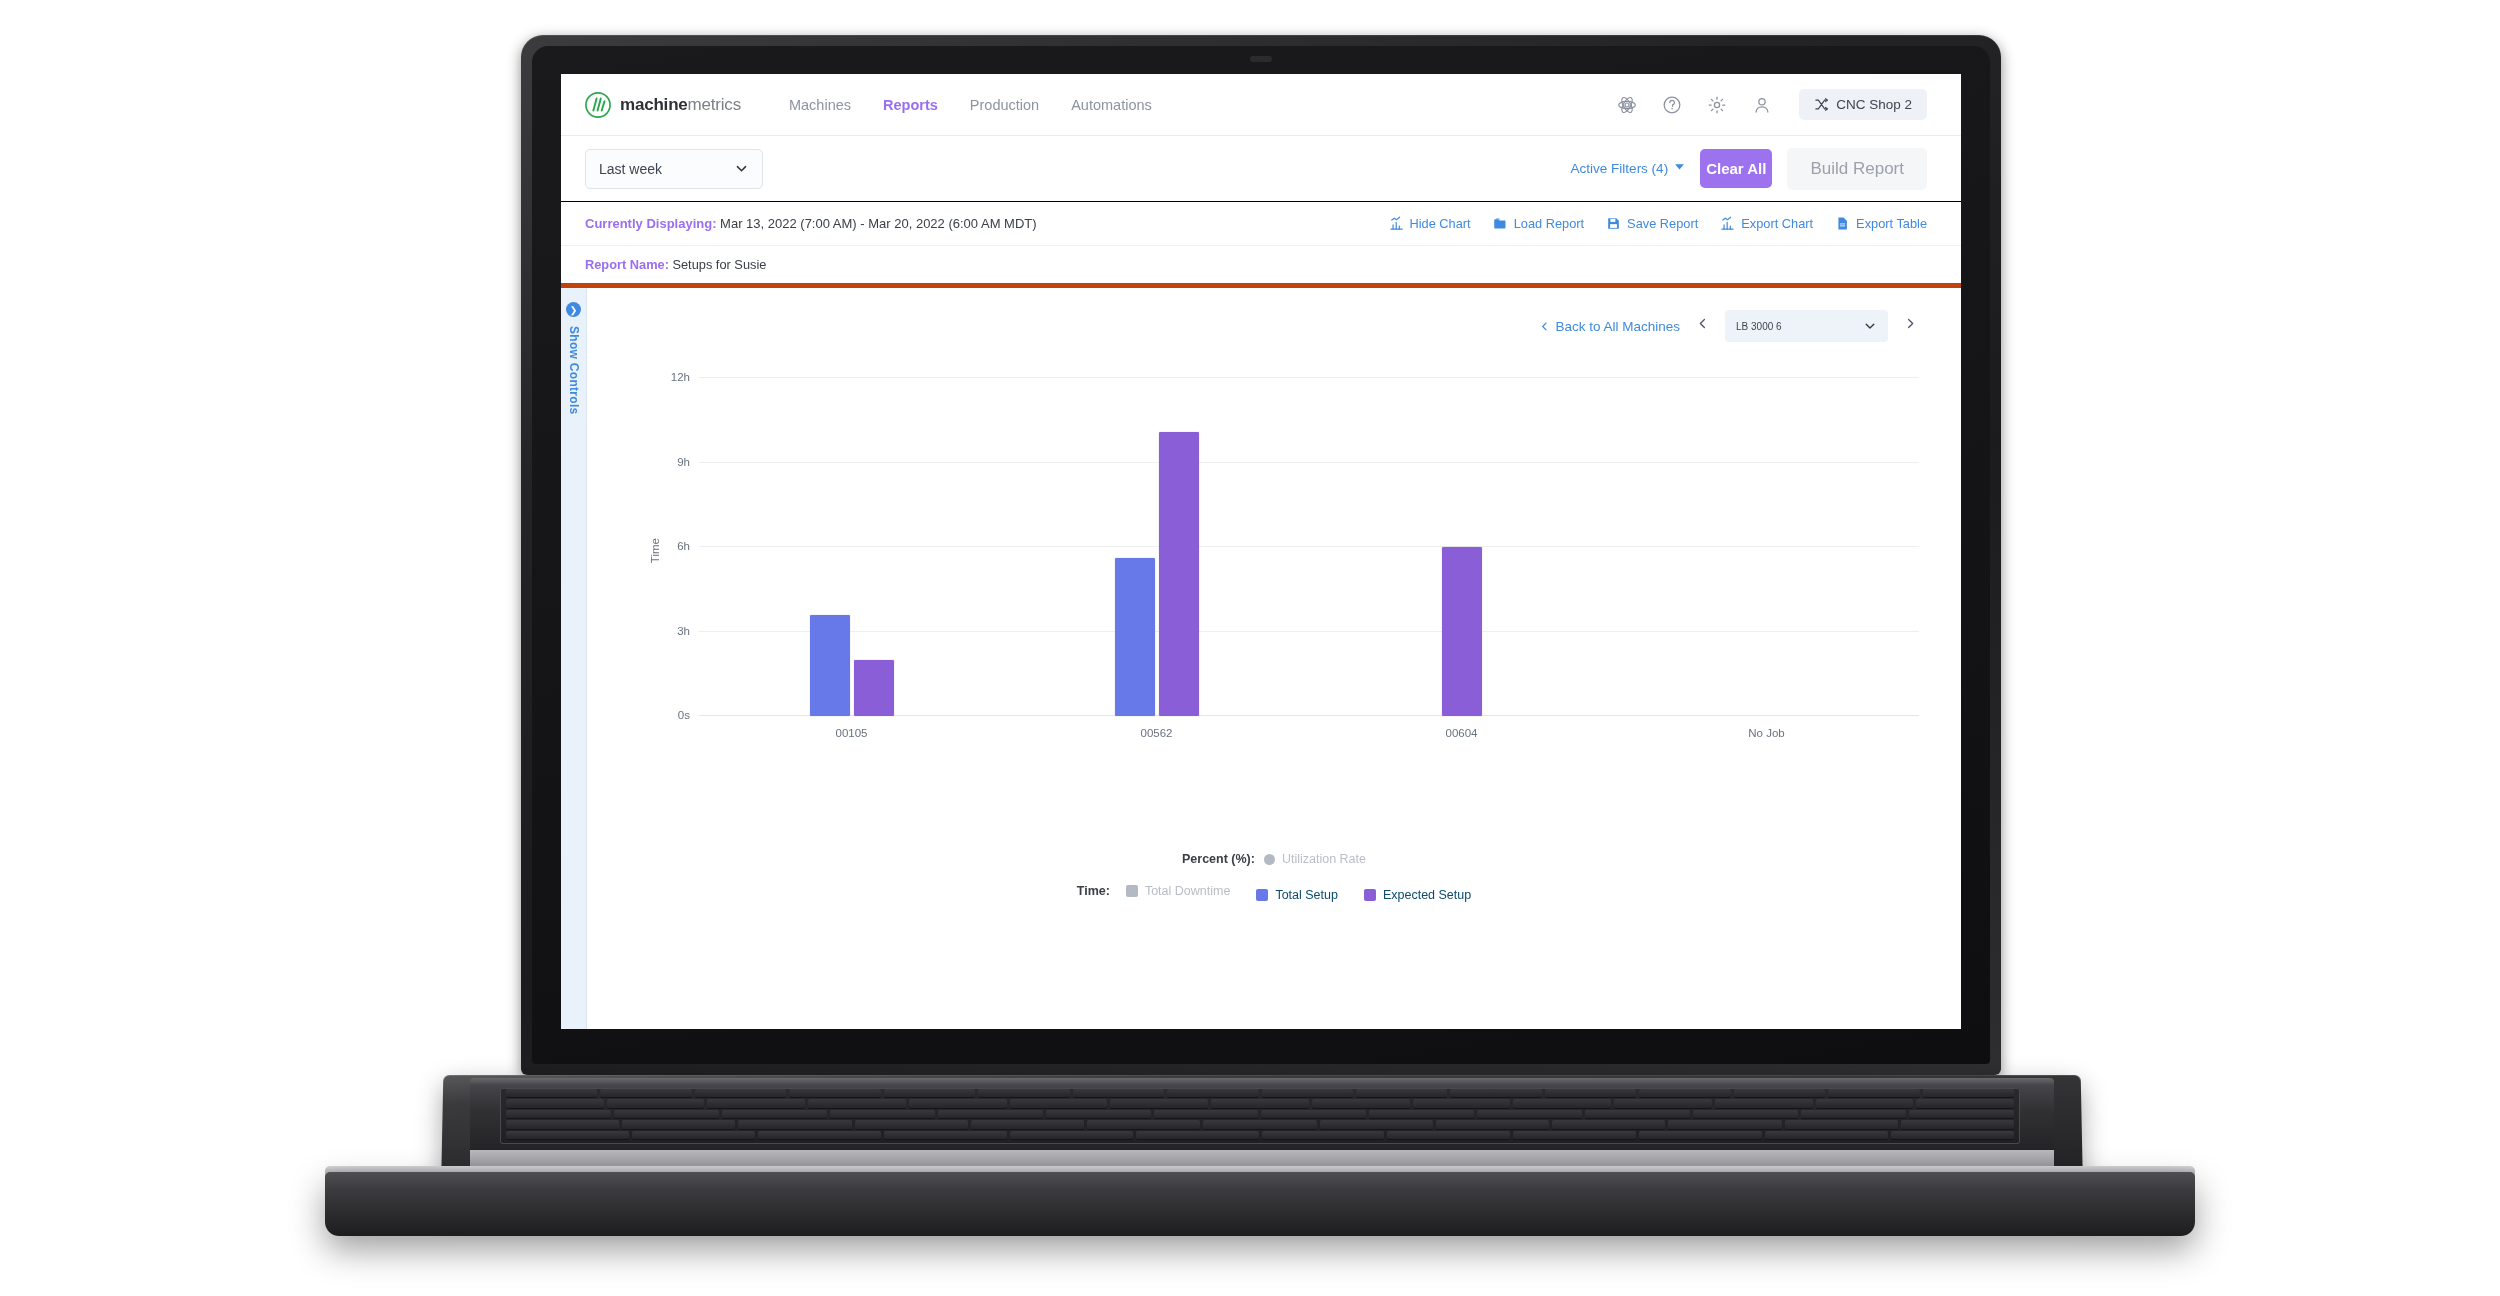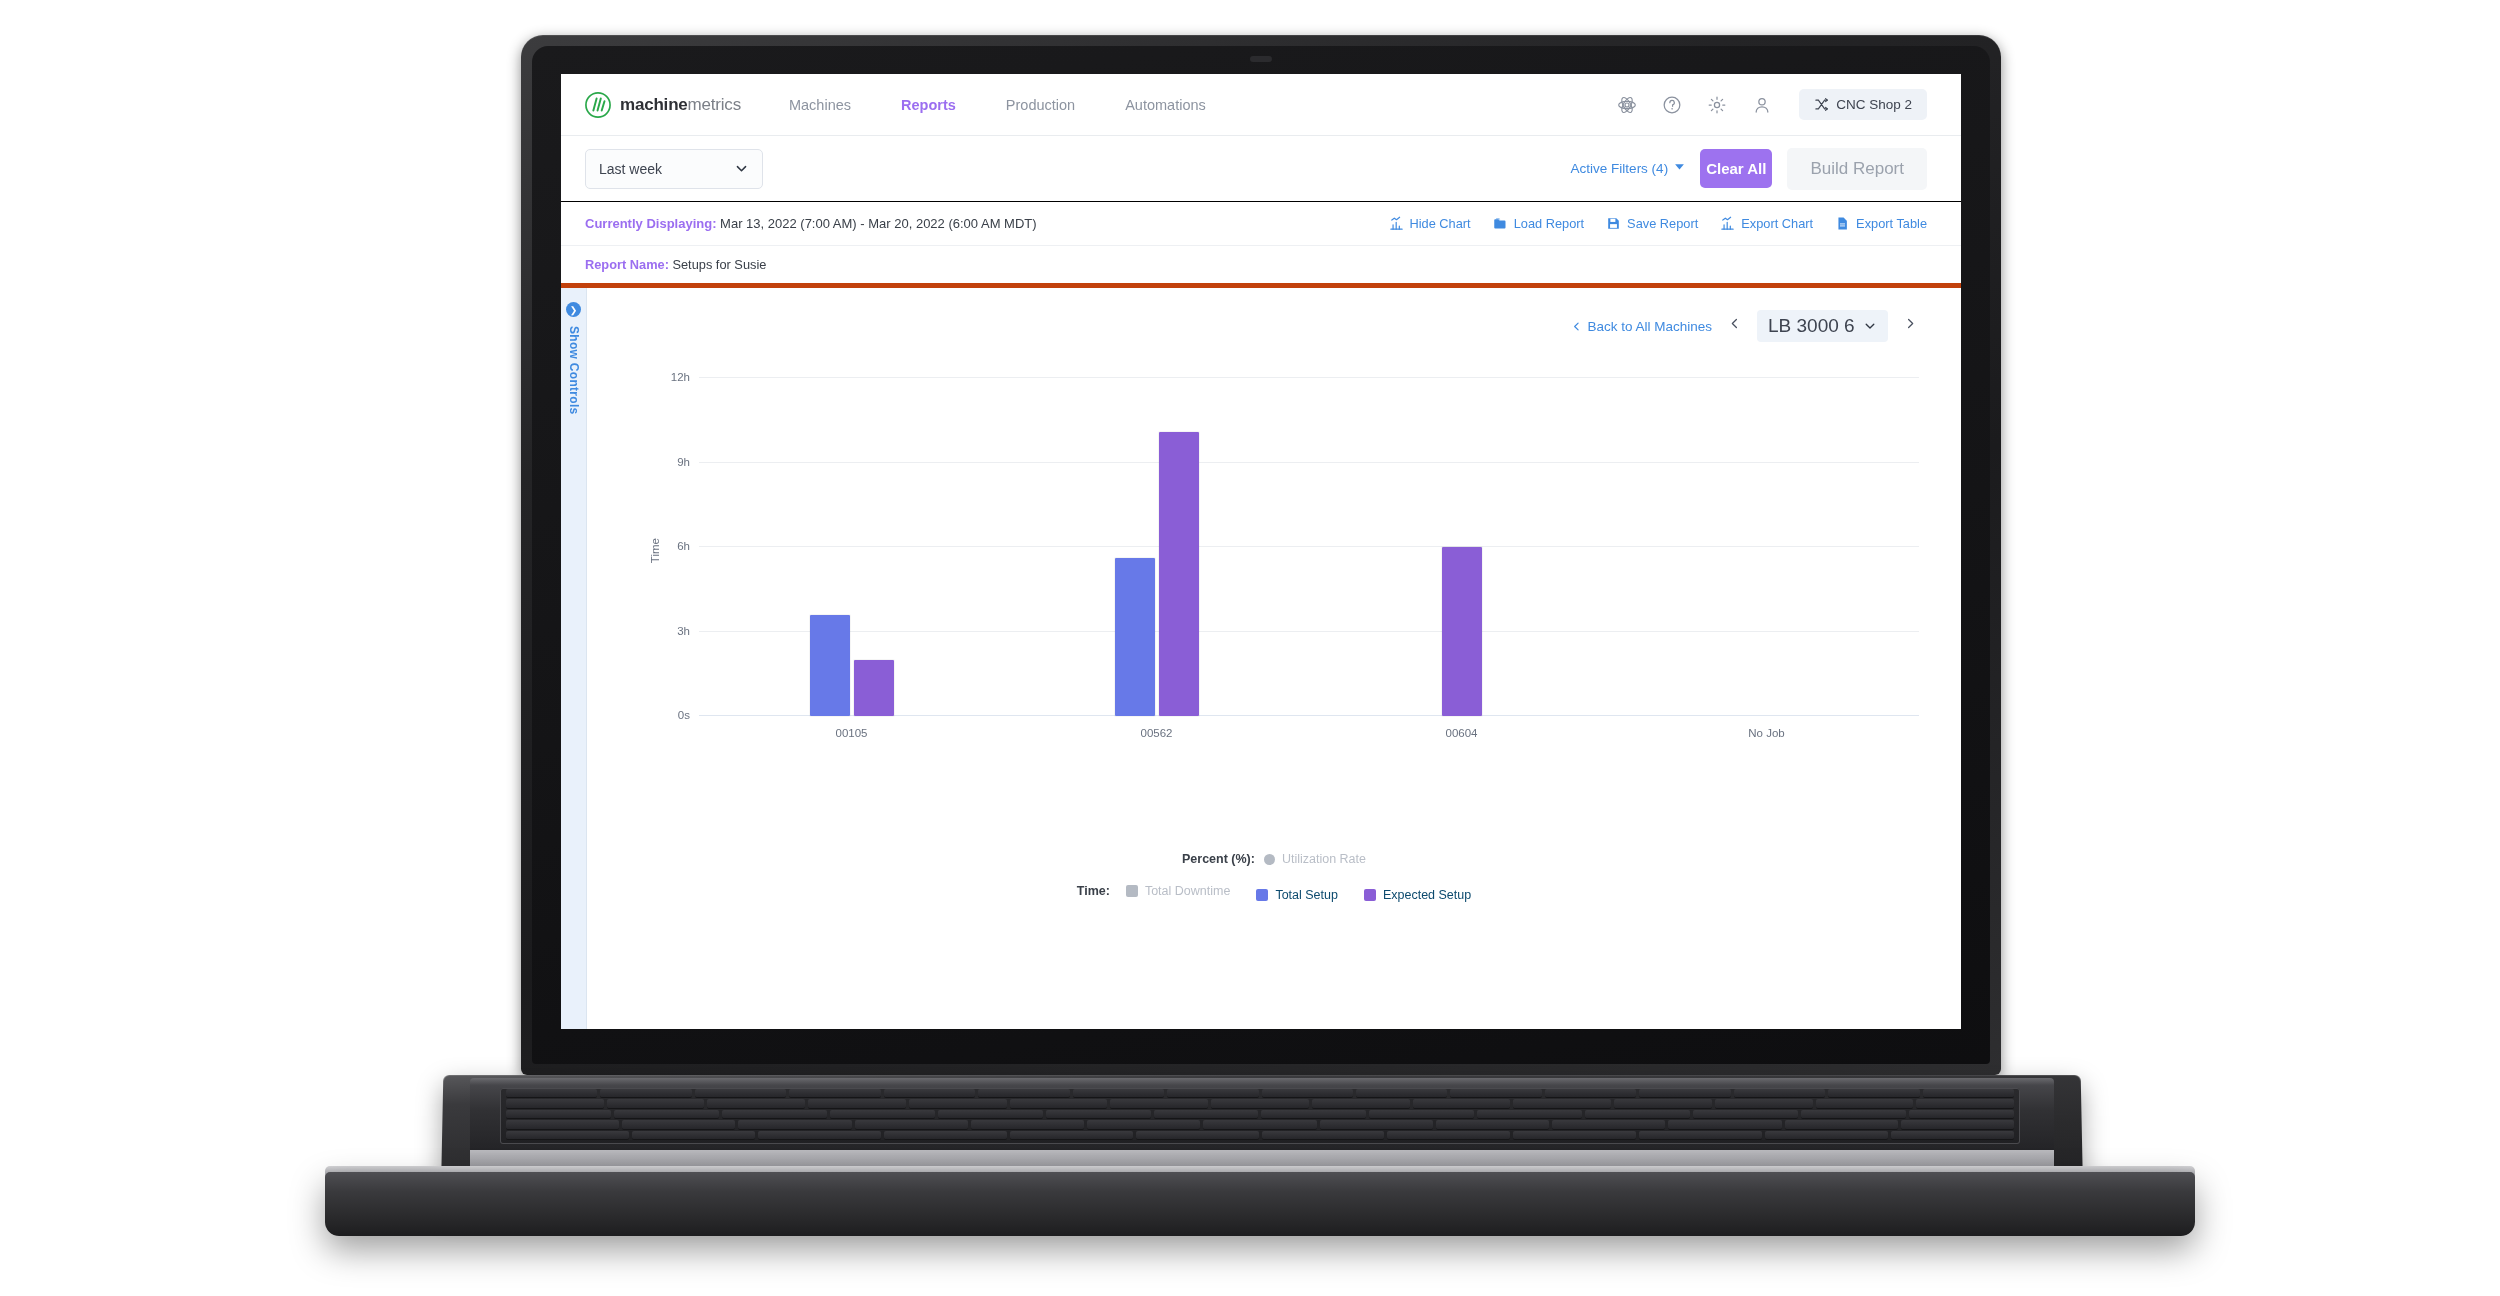--- a/index.html
+++ b/index.html
@@ -86,21 +86,21 @@
   
   .topnav {
     height: 62px; display: flex; align-items: center;
     padding: 0 34px 0 24px; border-bottom: 1px solid #e9ecef; background: #fff;
   }
   .brand { display: flex; align-items: center; gap: 9px; margin-right: 48px; }
   .brand-mark { width: 26px; height: 26px; }
   .brand-text { font-size: 17px; letter-spacing: -.2px; }
   .brand-text b { color: #2f3136; font-weight: 700; }
   .brand-text span { color: #7c8088; font-weight: 400; }
-  .navlinks { display: flex; align-items: center; gap: 50px; text-align: center; }
+  .navlinks { display: flex; align-items: center; gap: 32px; text-align: center; }
   .navlink { font-size: 14.5px; color: #8d94a0; cursor: pointer; }
   .navlink.active { color: #9b6ef0; font-weight: 700; }
   .nav-right { margin-left: auto; display: flex; align-items: center; gap: 21px; }
   .icon-btn { width: 24px; height: 24px; color: #8a919e; cursor: pointer;
               display: flex; align-items: center; justify-content: center; }
   .shop-chip {
     display: flex; align-items: center; gap: 7px;
     background: #eef2f7; color: #3e4450; font-size: 13.5px;
     padding: 8px 15px; border-radius: 5px; cursor: pointer; margin-left: 4px;
   }
@@ -167,23 +167,23 @@
 
   
   .machine-nav {
     display: flex; align-items: center; justify-content: flex-end;
     gap: 14px; padding: 22px 22px 0 0;
   }
   .back-link { font-size: 13.5px; color: #3f8ae0; cursor: pointer;
                display: flex; align-items: center; gap: 5px; }
   .arrow-btn { font-size: 17px; color: #4a5160; cursor: pointer; padding: 0 2px; }
   .machine-select {
-    width: 131px; height: 32px; background: #eef3f9; border: none; border-radius: 4px;
+    width: 163px; height: 32px; background: #eef3f9; border: none; border-radius: 4px;
     display: flex; align-items: center; padding: 0 11px;
-    font-size: 19px; color: #3e4450; cursor: pointer;
+    font-size: 10px; color: #3e4450; cursor: pointer;
   }
   .machine-select .cv { margin-left: auto; }
 
   
   .chart-wrap { position: relative; margin: 14px 0 0 0; height: 420px; }
   .y-title {
     position: absolute; left: 42px; top: 182px;
     writing-mode: vertical-rl; transform: rotate(180deg);
     font-size: 11.5px; color: #6a7280;
   }

